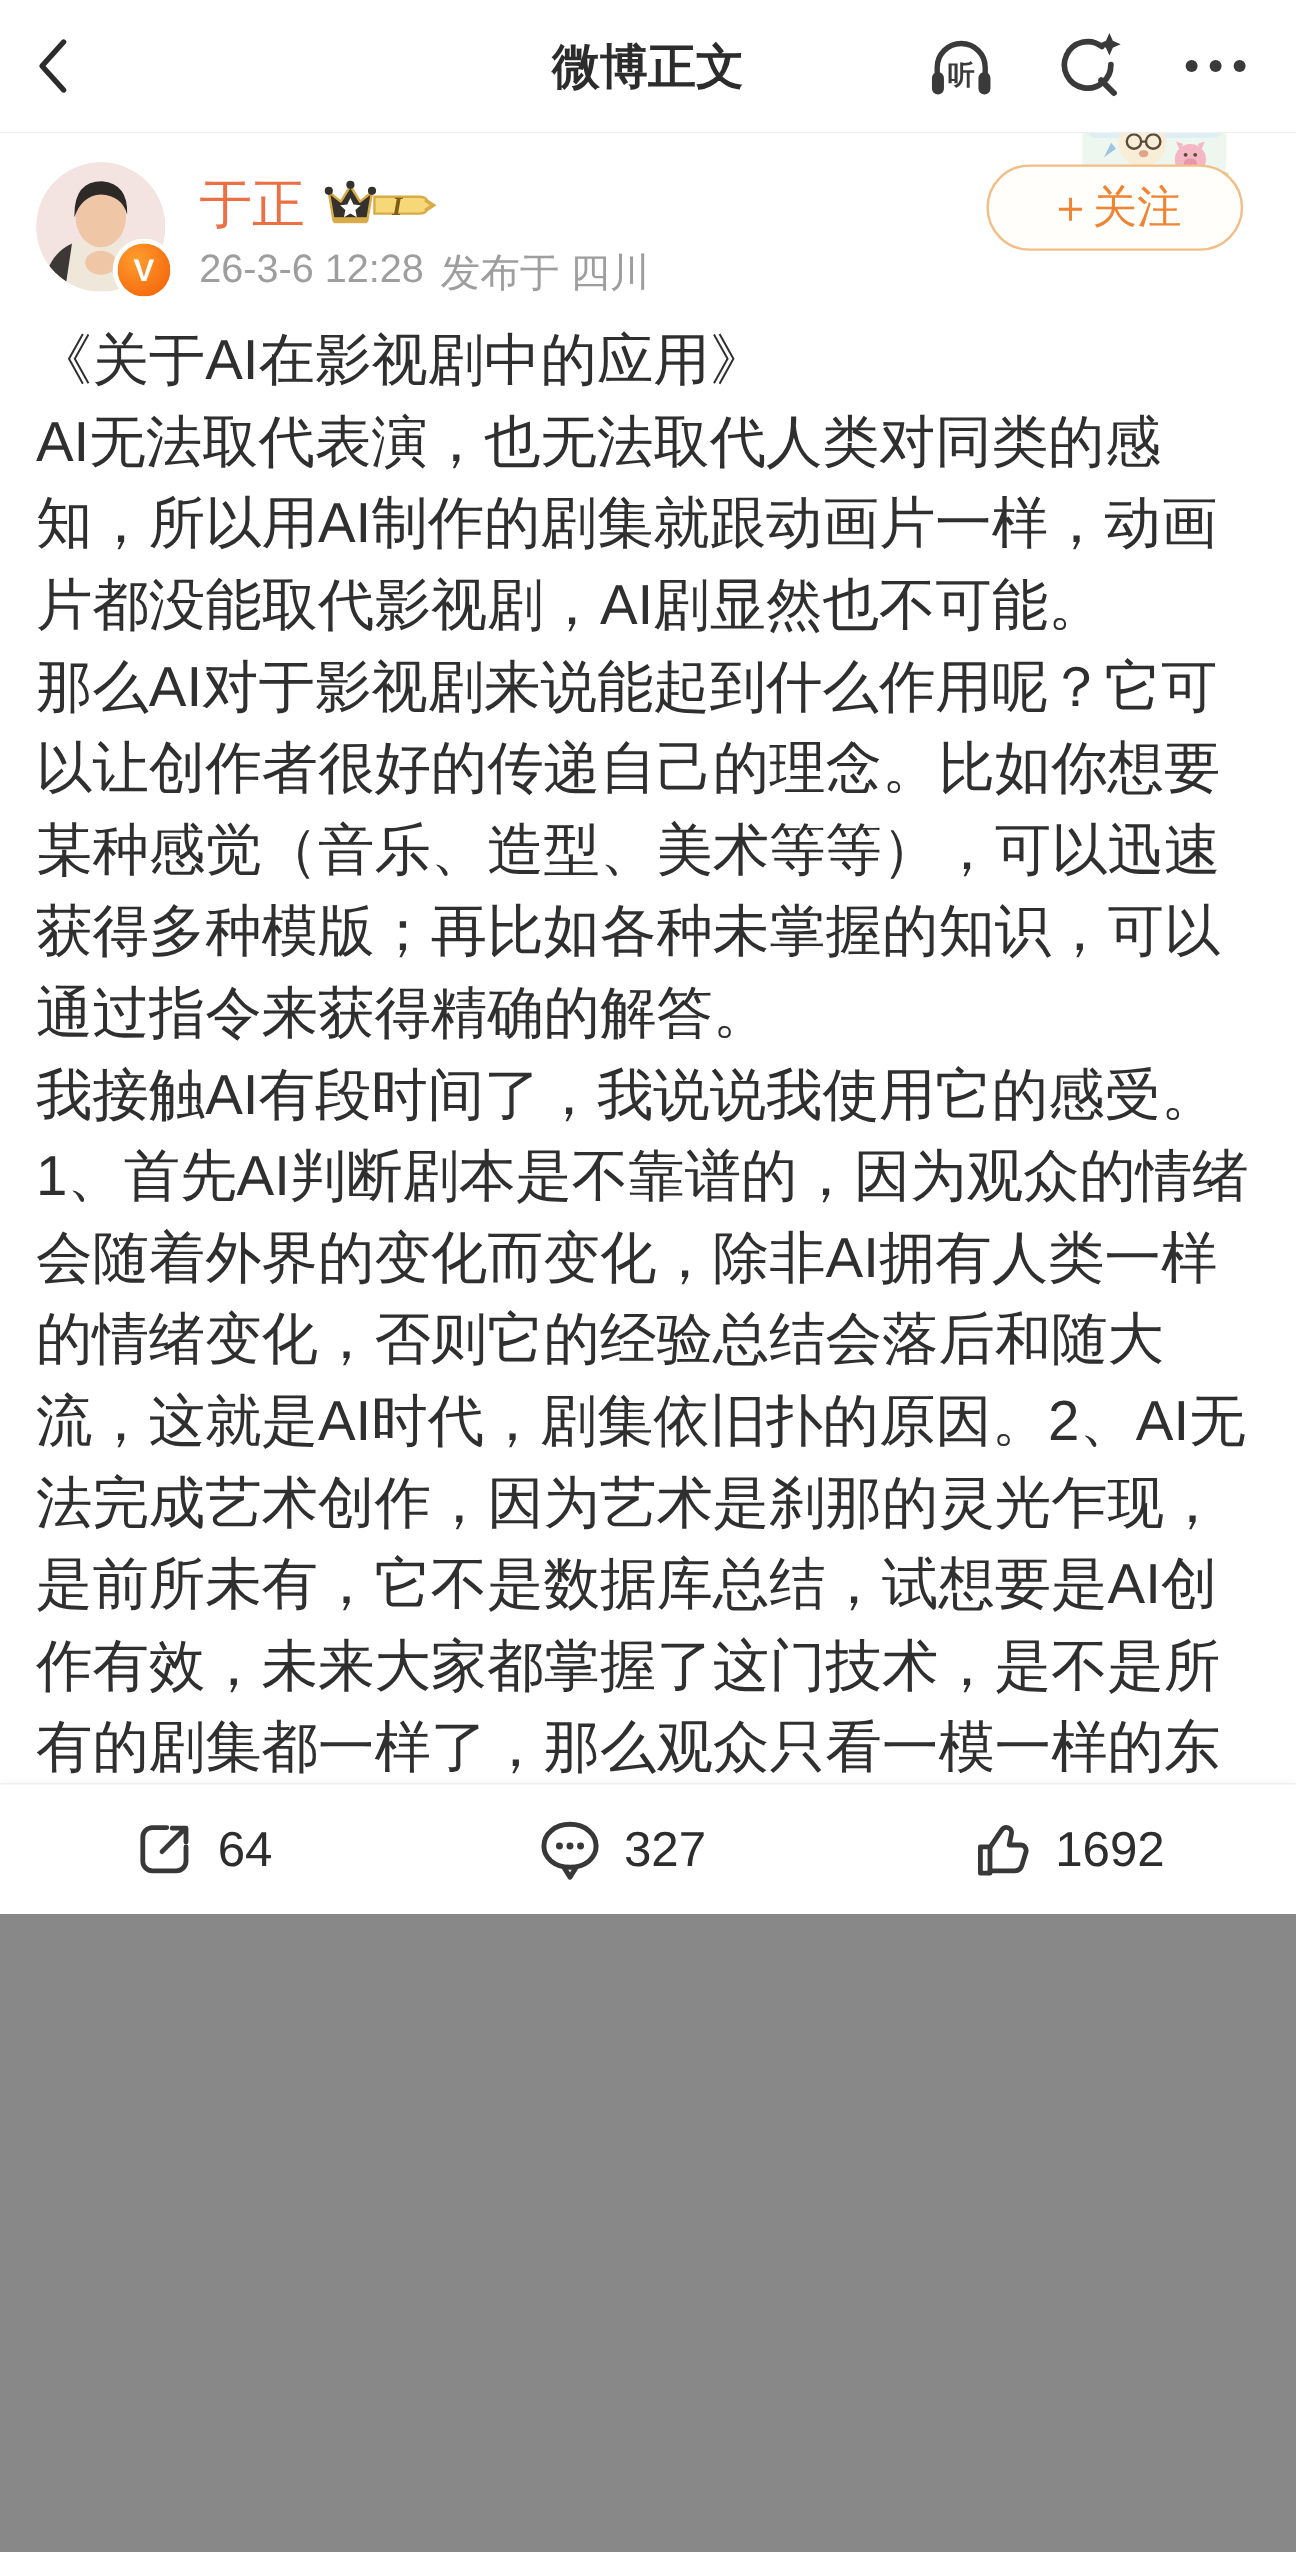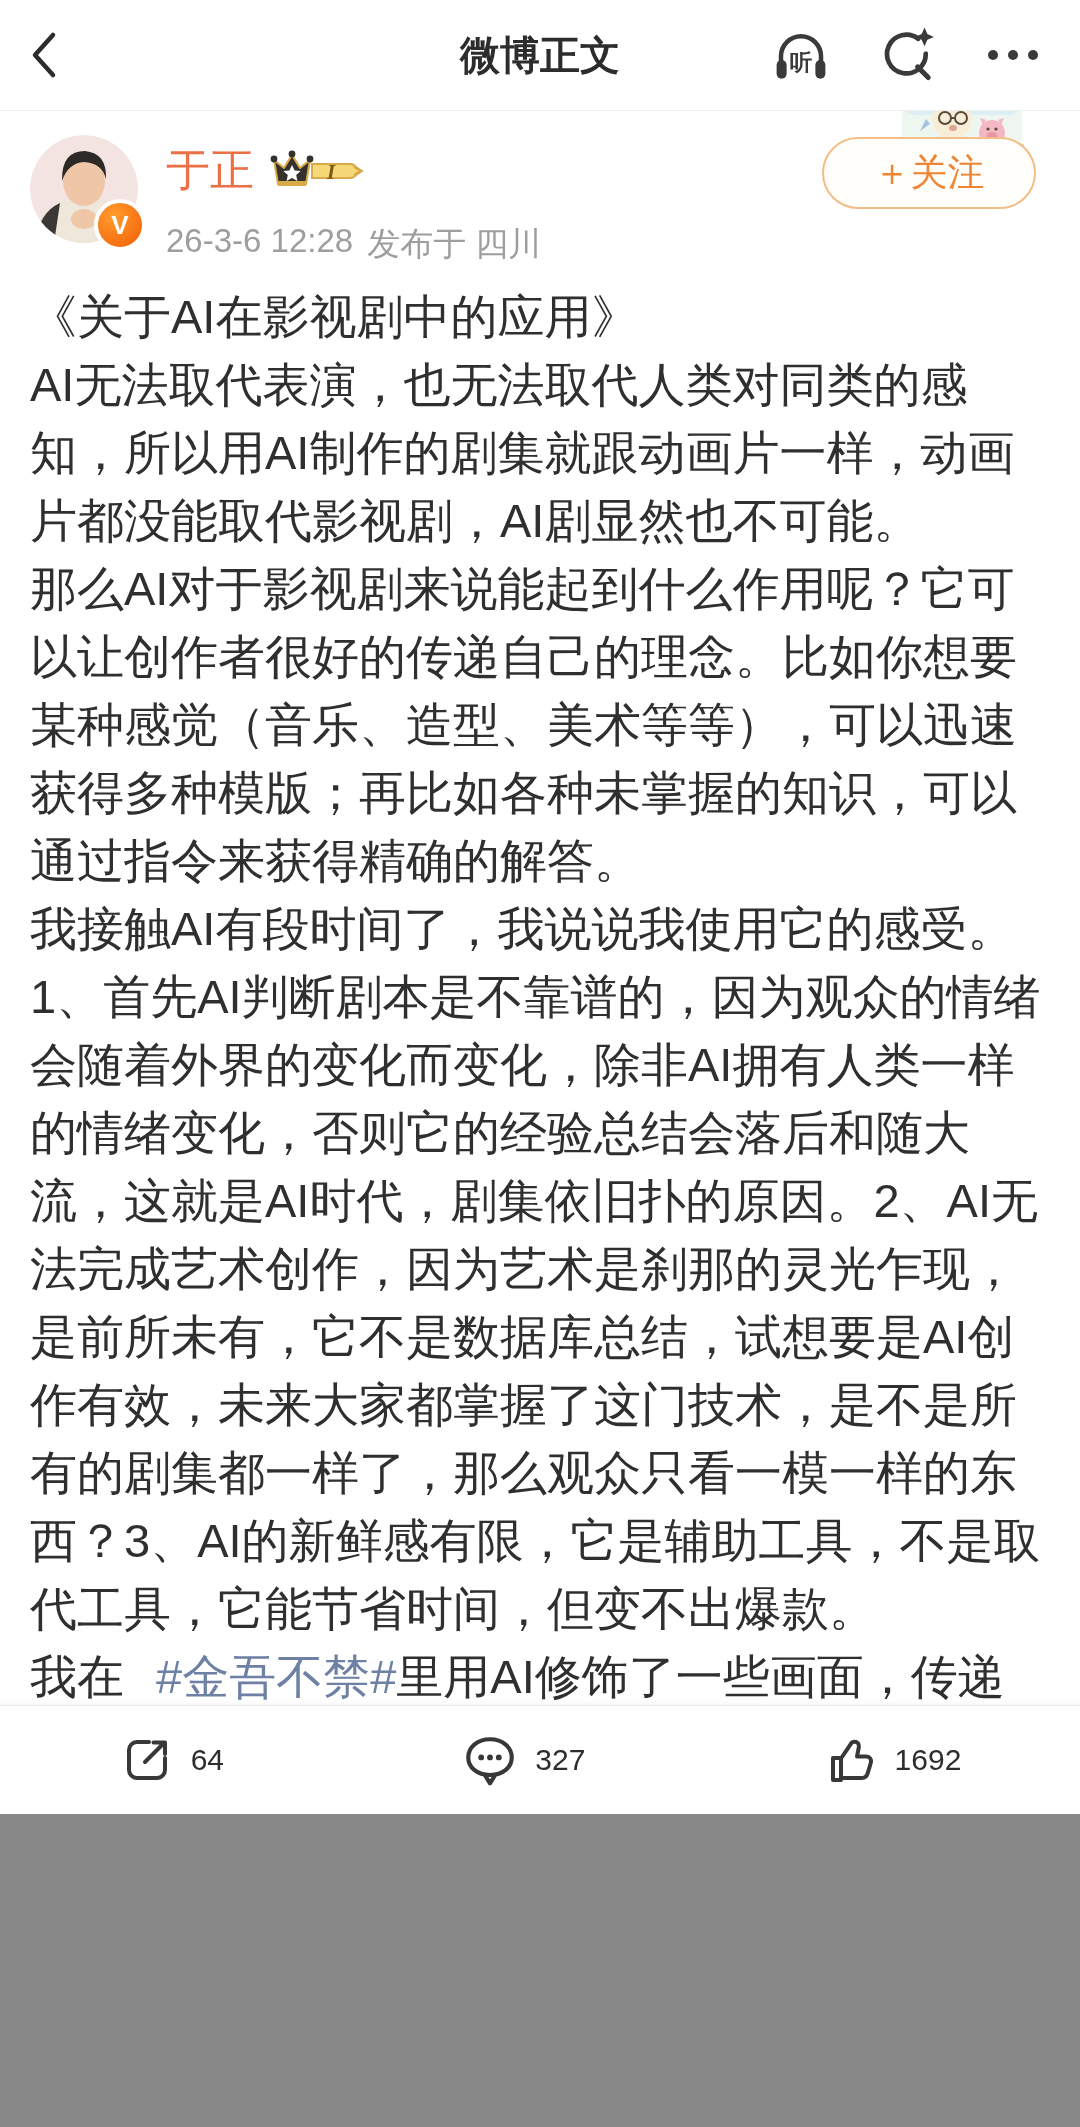--- a/index.html
+++ b/index.html
@@ -1,17 +1,17 @@
 <!DOCTYPE html>
 <html><head>
 <meta charset="utf-8">
 <style>
   html,body{margin:0;padding:0;background:#888;}
   .page{
-    width:1080px;height:1814px;background:#ffffff;
+    width:1080px;height:1595px;background:#ffffff;
     font-family:"Liberation Sans","DejaVu Sans",sans-serif;
     display:flex;flex-direction:column;overflow:hidden;position:relative;
     color:#2f2f2f;
   }
   
   .navbar{
     height:110px;flex:0 0 110px;display:flex;align-items:center;
     position:relative;border-bottom:1px solid #efefef;background:#fff;
   }
   .nav-back{width:90px;height:100%;display:flex;align-items:center;justify-content:center;cursor:pointer;}
@@ -28,21 +28,21 @@
   .v-badge{
     position:absolute;right:-4px;bottom:-4px;width:44px;height:44px;border-radius:50%;
     background:radial-gradient(circle at 35% 30%,#ff9d2e,#f25c05);
     border:4px solid #fff;display:flex;align-items:center;justify-content:center;
     color:#fff;font-size:26px;font-weight:bold;
   }
   .user-info{margin-left:24px;padding-top:6px;}
   .name-row{display:flex;align-items:center;gap:14px;}
   .user-name{font-size:44px;font-weight:500;color:#ec7045;text-align:center;}
   .crown-badge{display:block;}
-  .meta-row{margin-top:22px;font-size:33px;color:#9e9e9e;display:flex;gap:14px;}
+  .meta-row{margin-top:5px;font-size:33px;color:#9e9e9e;display:flex;gap:14px;}
   .sticker{position:absolute;top:-24px;right:56px;z-index:0;}
   .follow-btn{
     position:absolute;top:26px;right:44px;z-index:1;
     min-width:150px;height:68px;padding:0 30px;border-radius:36px;
     background:#fffefb;border:2px solid #f3bd86;
     display:flex;align-items:center;justify-content:center;
     font-size:37px;color:#ef8433;cursor:pointer;
   }
   
   .post-main{flex:1 1 auto;overflow:hidden;display:flex;flex-direction:column;}
@@ -60,21 +60,21 @@
       radial-gradient(140px 70px at 90% 70%,#202c14 0%,transparent 75%),
       linear-gradient(180deg,#222c18 0%,#131a0e 60%,#0c110a 100%);
   }
   
   .toolbar{
     flex:0 0 108px;height:108px;background:#fff;border-top:1px solid #ececec;
     display:flex;align-items:center;justify-content:space-around;
     box-shadow:0 -2px 6px rgba(0,0,0,0.03);
   }
   .tool-item{display:flex;align-items:center;gap:16px;cursor:pointer;}
-  .tool-count{font-size:30px;color:#2d2d2d;font-weight:500;}
+  .tool-count{font-size:41px;color:#2d2d2d;font-weight:500;}
 </style>
 </head>
 <body>
 
 <div class="page">
 
   <div class="navbar">
     <div class="nav-back">
       <svg width="46" height="56" viewBox="0 0 40 56">
         <polyline points="28,8 10,28 28,48" fill="none" stroke="#2c2c2c" stroke-width="4.5" stroke-linecap="round" stroke-linejoin="round"></polyline>

